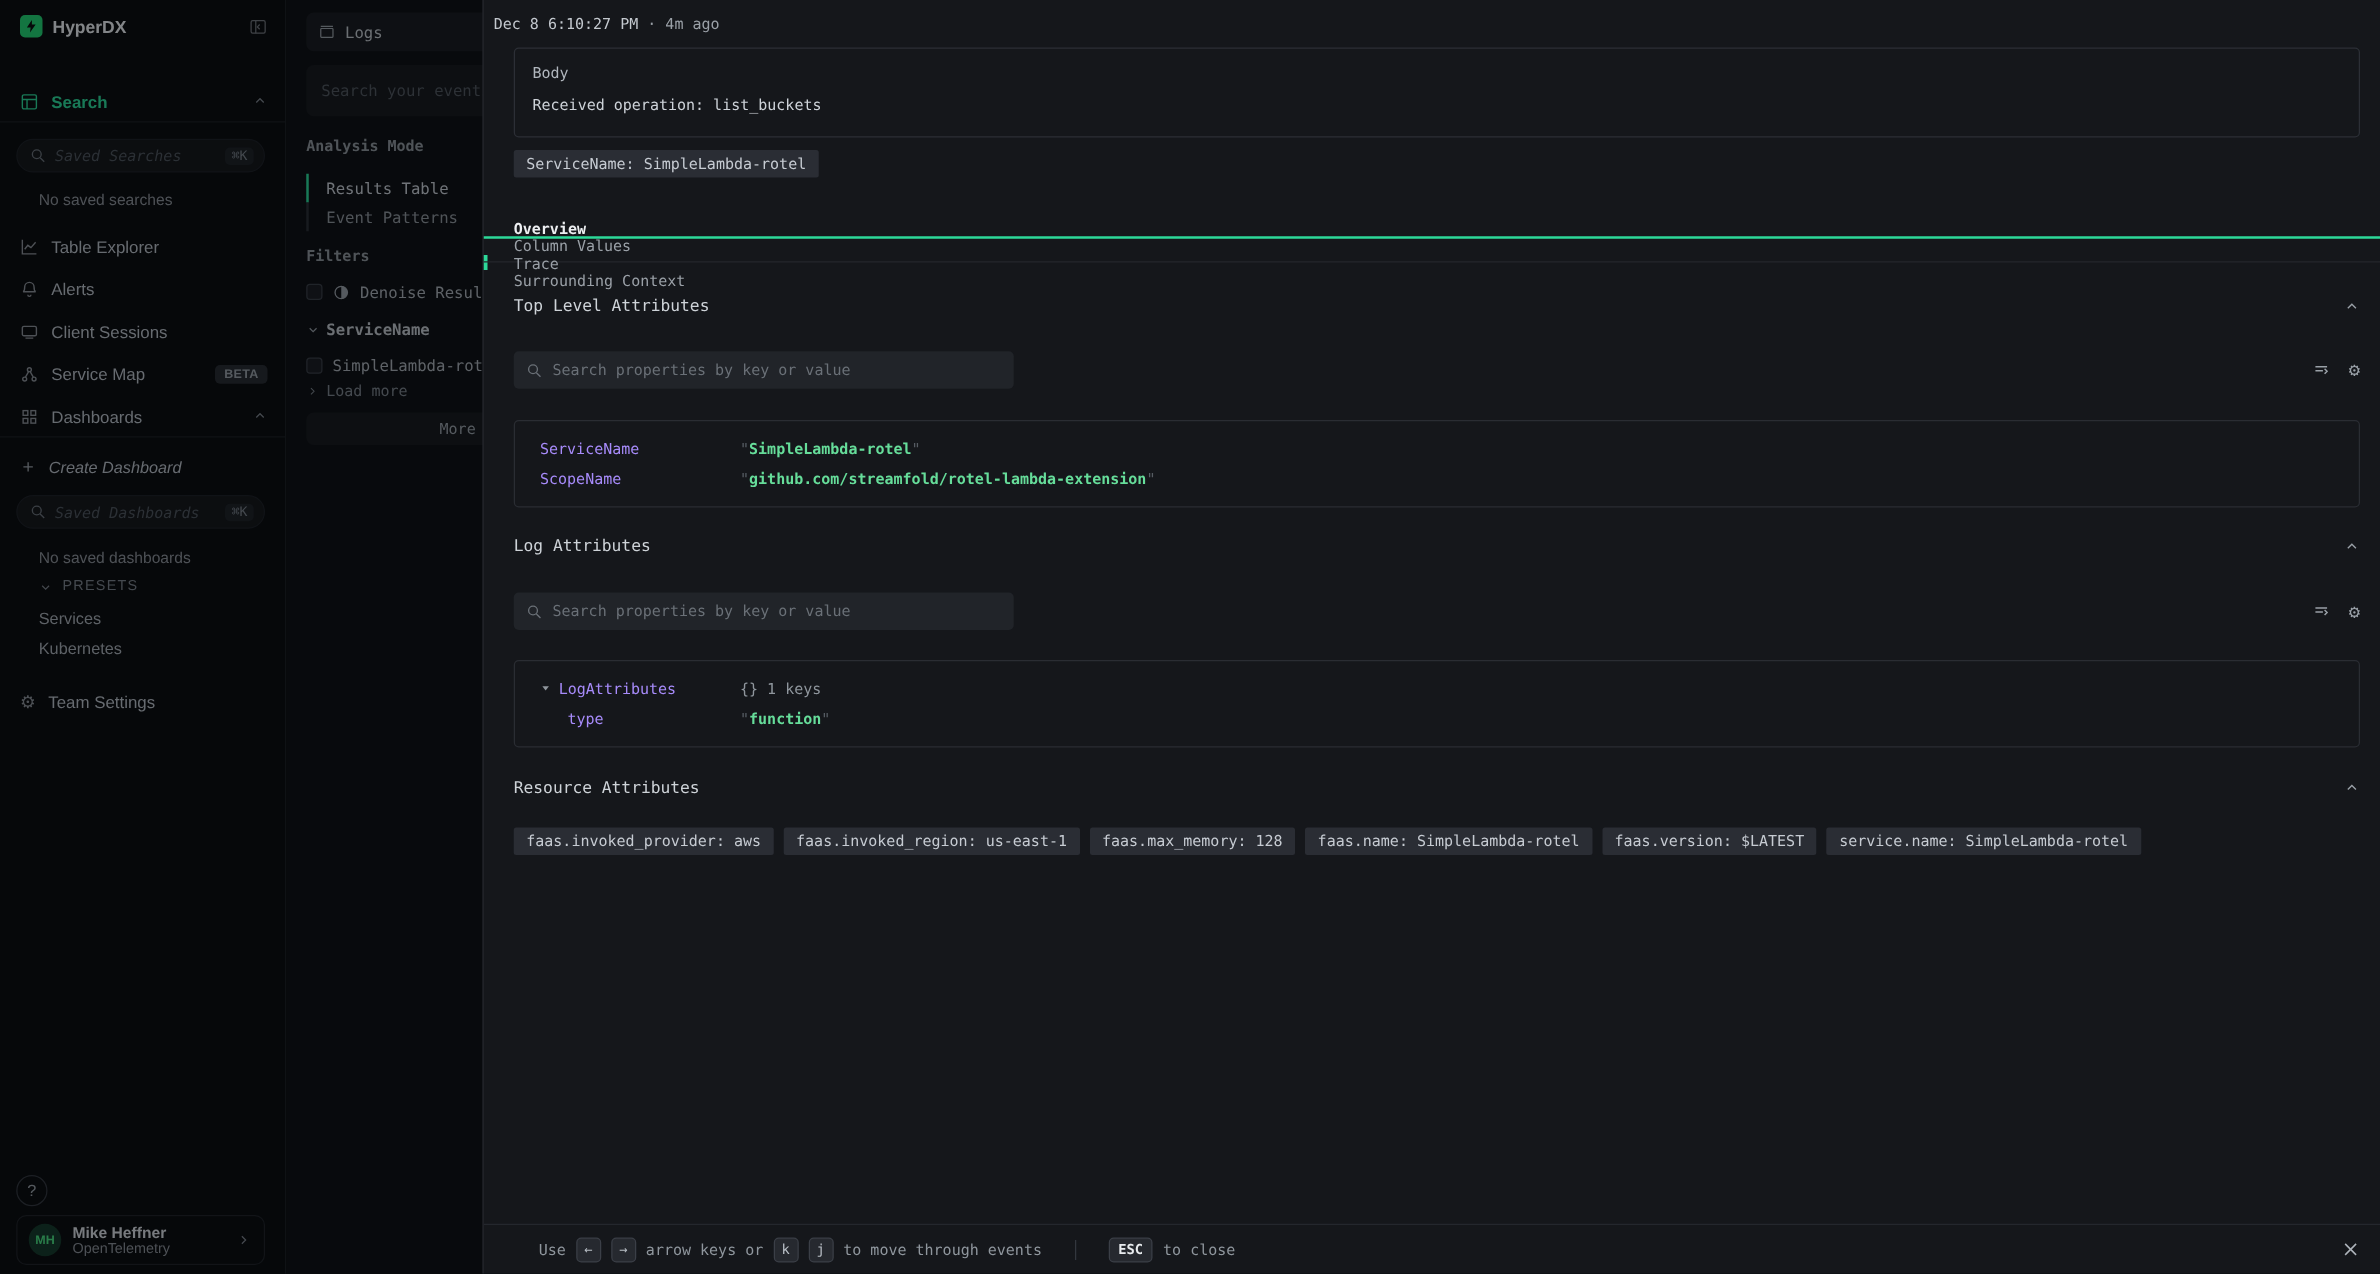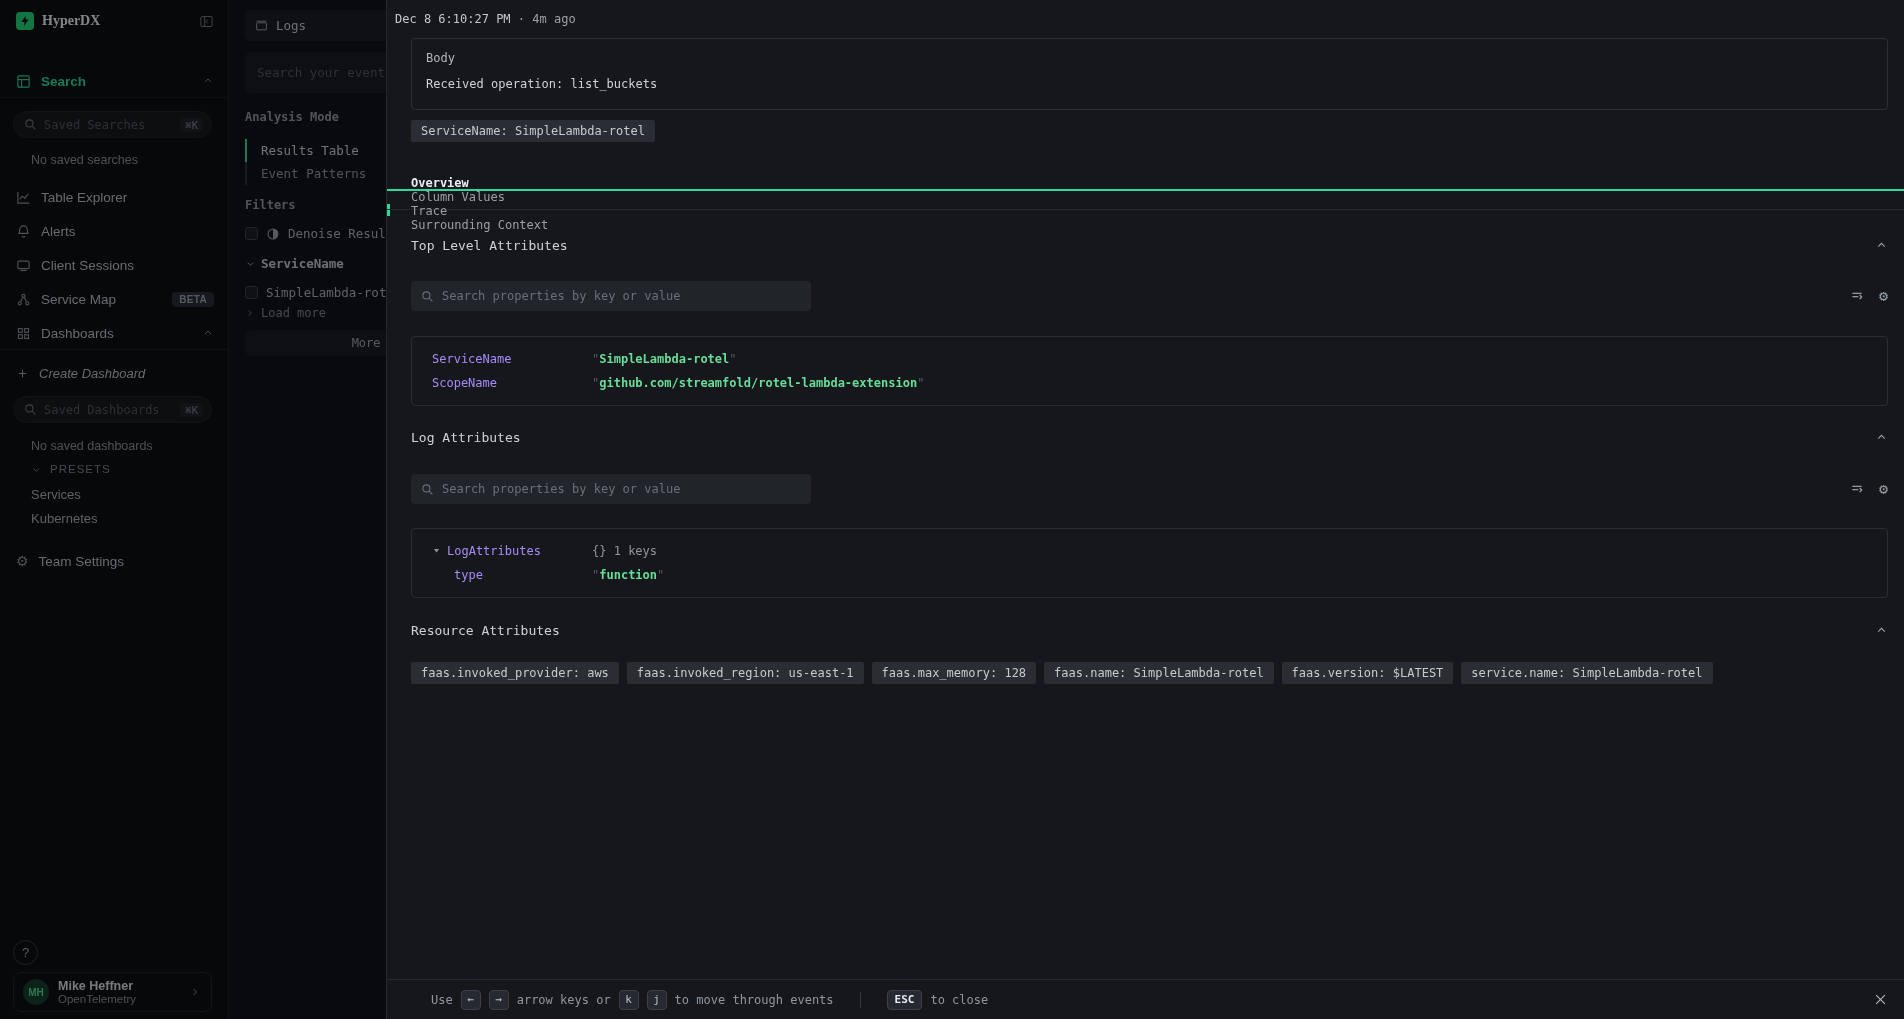--- a/index.html
+++ b/index.html
@@ -6,34 +6,34 @@
   html,body { background:#0b0c0e; }
   .stage { position:relative; width:1904px; height:1019px; overflow:hidden;
            font-family:"Liberation Sans", sans-serif; color:#b9bfc7; }
 
   
   .sidebar { position:absolute; left:0; top:0; width:229px; height:100%;
              background:#0a0b0d; border-right:1px solid #1b1e22; z-index:1; }
   .logo-row { position:absolute; top:12px; left:16px; right:14px; display:flex; align-items:center; }
   .logo-mark { width:18px; height:18px; border-radius:4px; background:#22d172;
                display:flex; align-items:center; justify-content:center; margin-right:8px; }
-  .logo-text { font-family:Liberation Serif, serif; font-weight:bold; font-size:14px; color:#eceff2; }
+  .logo-text { font-family:Liberation Sans, sans-serif; font-weight:bold; font-size:14px; color:#eceff2; }
   .panel-toggle { margin-left:auto; opacity:.8; }
 
   .side-row { position:absolute; left:16px; right:14px; height:22px; display:flex; align-items:center; gap:10px;
               font-size:13.5px; color:#b9bfc7; }
   .side-row .chev { margin-left:auto; }
   .search-active { color:#2cd999; font-weight:bold; }
   .divider { position:absolute; left:0; right:0; height:1px; background:#1b1e22; }
 
   .pill { position:absolute; left:13px; right:16px; height:27px; background:#141619;
           border:1px solid #1d2025; border-radius:14px; display:flex; align-items:center;
           padding:0 8px 0 10px; gap:7px; }
   .pill input { flex:1; background:transparent; border:0; outline:none; color:#84cc16;
-                font-family:"DejaVu Sans Mono", monospace; font-size:12px; min-width:0; }
+                font-family:"DejaVu Sans Mono", monospace; font-size:12px; min-width:0;font-style:italic; }
   .pill input::placeholder { color:#4e545b; }
   .kbd-badge { font-family:"DejaVu Sans Mono", monospace; font-size:10.5px; color:#7b828a;
                background:#1e2126; border-radius:4px; padding:1px 5px; }
 
   .muted-line { position:absolute; left:31px; font-size:12.5px; color:#8b9097; }
   .beta { margin-left:auto; background:#272b31; color:#9aa1a8; font-size:10px; font-weight:bold;
           padding:2px 7px; border-radius:4px; letter-spacing:.3px; }
   .presets-row { position:absolute; left:31px; display:flex; align-items:center; gap:8px;
                  font-size:11.5px; letter-spacing:1px; color:#7b828a; }
   .preset-item { position:absolute; left:31px; font-size:13px; color:#a7adb4; }

